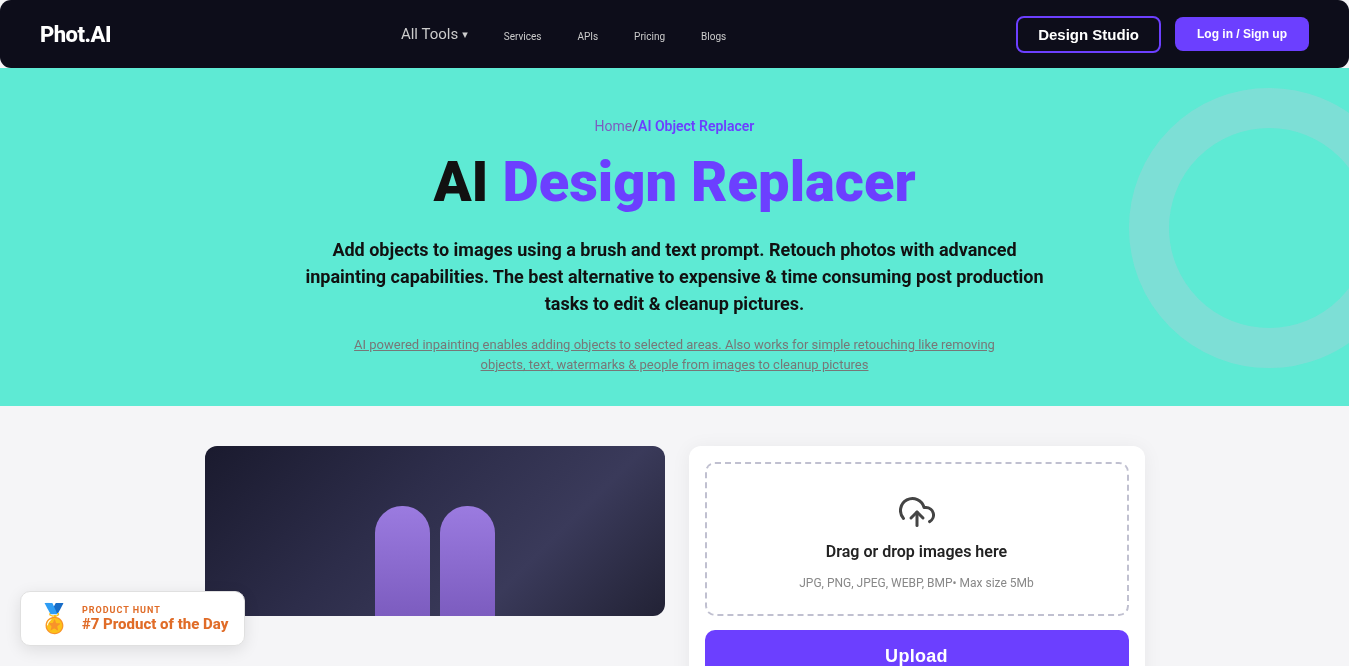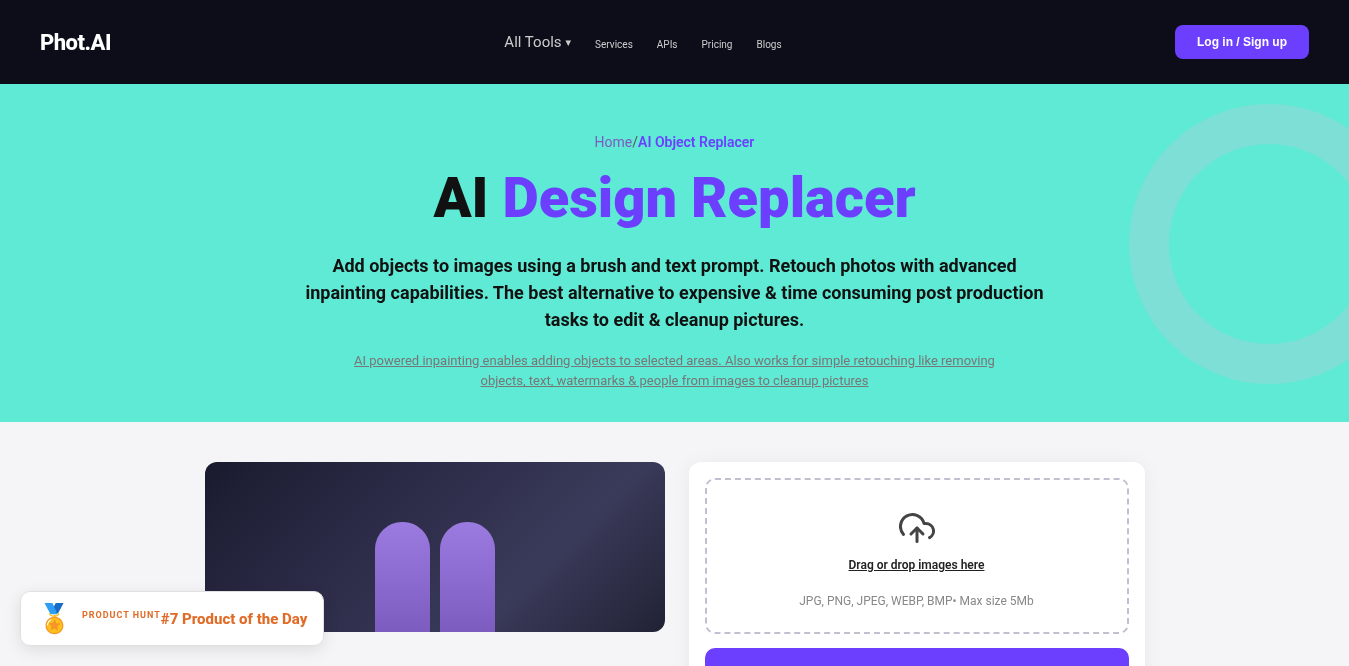--- a/index.html
+++ b/index.html
@@ -5,34 +5,35 @@
     * { margin: 0; padding: 0; box-sizing: border-box; }
     body { font-family: -apple-system, BlinkMacSystemFont, 'Segoe UI', Roboto, sans-serif; background: #f5f5f7; }
 
     
     nav {
       background: #0d0d1a;
       display: flex;
       align-items: center;
       justify-content: space-between;
       padding: 0 40px;
-      height: 84px;
+      height: 68px;
       position: relative;
       z-index: 10;
+      border-radius: 11px;
     }
     .nav-logo {
       color: #fff;
       font-size: 22px;
       font-weight: 800;
       letter-spacing: -0.5px;
     }
     .nav-links {
       display: flex;
       align-items: center;
-      gap: 24px;
+      gap: 36px;
       list-style: none;
     }
     .nav-links li a {
       color: #ccc;
       text-decoration: none;
       font-size: 10px;
     }
     .nav-all-tools {
       display: flex;
       align-items: center;
@@ -181,25 +182,24 @@
       height: 36px;
       margin: 0 auto 12px;
       position: relative;
     }
     .upload-icon svg {
       width: 36px;
       height: 36px;
       color: #444;
     }
     .drop-zone-title {
-      font-size: 12px;
+      font-size: 16px;
       font-weight: 600;
       color: #222;
-      margin-bottom: 22px;
-      text-decoration: underline;
+      margin-bottom: 15px;
     }
     .drop-zone-subtitle {
       font-size: 12px;
       color: #888;
     }
     .btn-upload {
       display: block;
       width: 100%;
       background: #6c3fff;
       color: #fff;
@@ -224,21 +224,21 @@
       display: flex;
       align-items: center;
       gap: 10px;
       box-shadow: 0 4px 16px rgba(0,0,0,0.10);
       z-index: 100;
       min-width: 220px;
     }
     .ph-medal {
       font-size: 28px;
     }
-    .ph-text { display: flex; flex-direction: row; }
+    .ph-text { display: flex; flex-direction: column; }
     .ph-label {
       font-size: 9px;
       font-weight: 700;
       color: #e06c28;
       letter-spacing: 1px;
       text-transform: uppercase;
     }
     .ph-value {
       font-size: 15px;
       font-weight: 800;
@@ -258,20 +258,21 @@
         <span>All Tools</span>
         <span class="chevron">▾</span>
       </div>
     </li>
     <li><a href="#">Services</a></li>
     <li><a href="#">APIs</a></li>
     <li><a href="#">Pricing</a></li>
     <li><a href="#">Blogs</a></li>
   </ul>
   <div class="nav-actions">
+    <button class="btn-design-studio">Design Studio</button>
     <button class="btn-login">Log in / Sign up</button>
   </div>
 </nav>
 
 <section class="hero">
   <div class="breadcrumb">
     <a href="#" class="home-link">Home</a><span class="separator">/</span><span class="current">AI Object Replacer</span>
   </div>
   <h1 class="hero-title">
     <span>AI</span> <span class="purple">Design Replacer</span>

